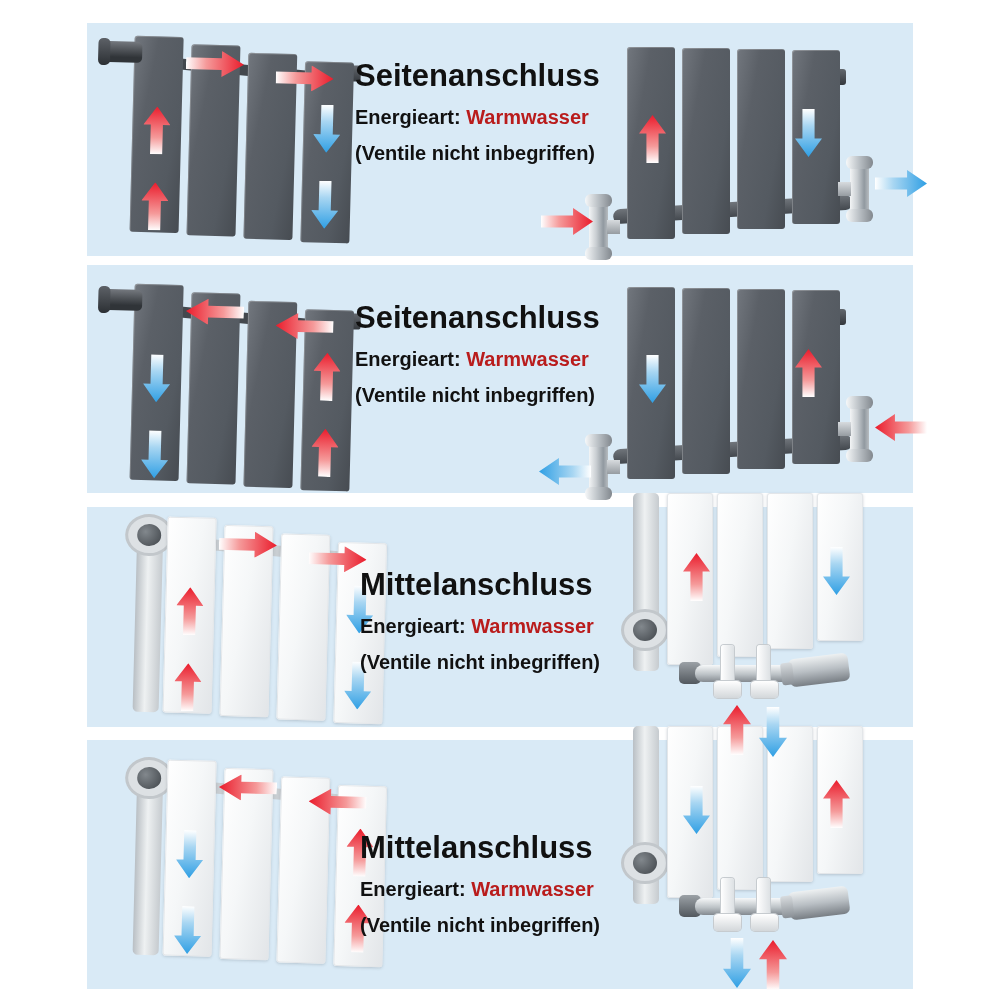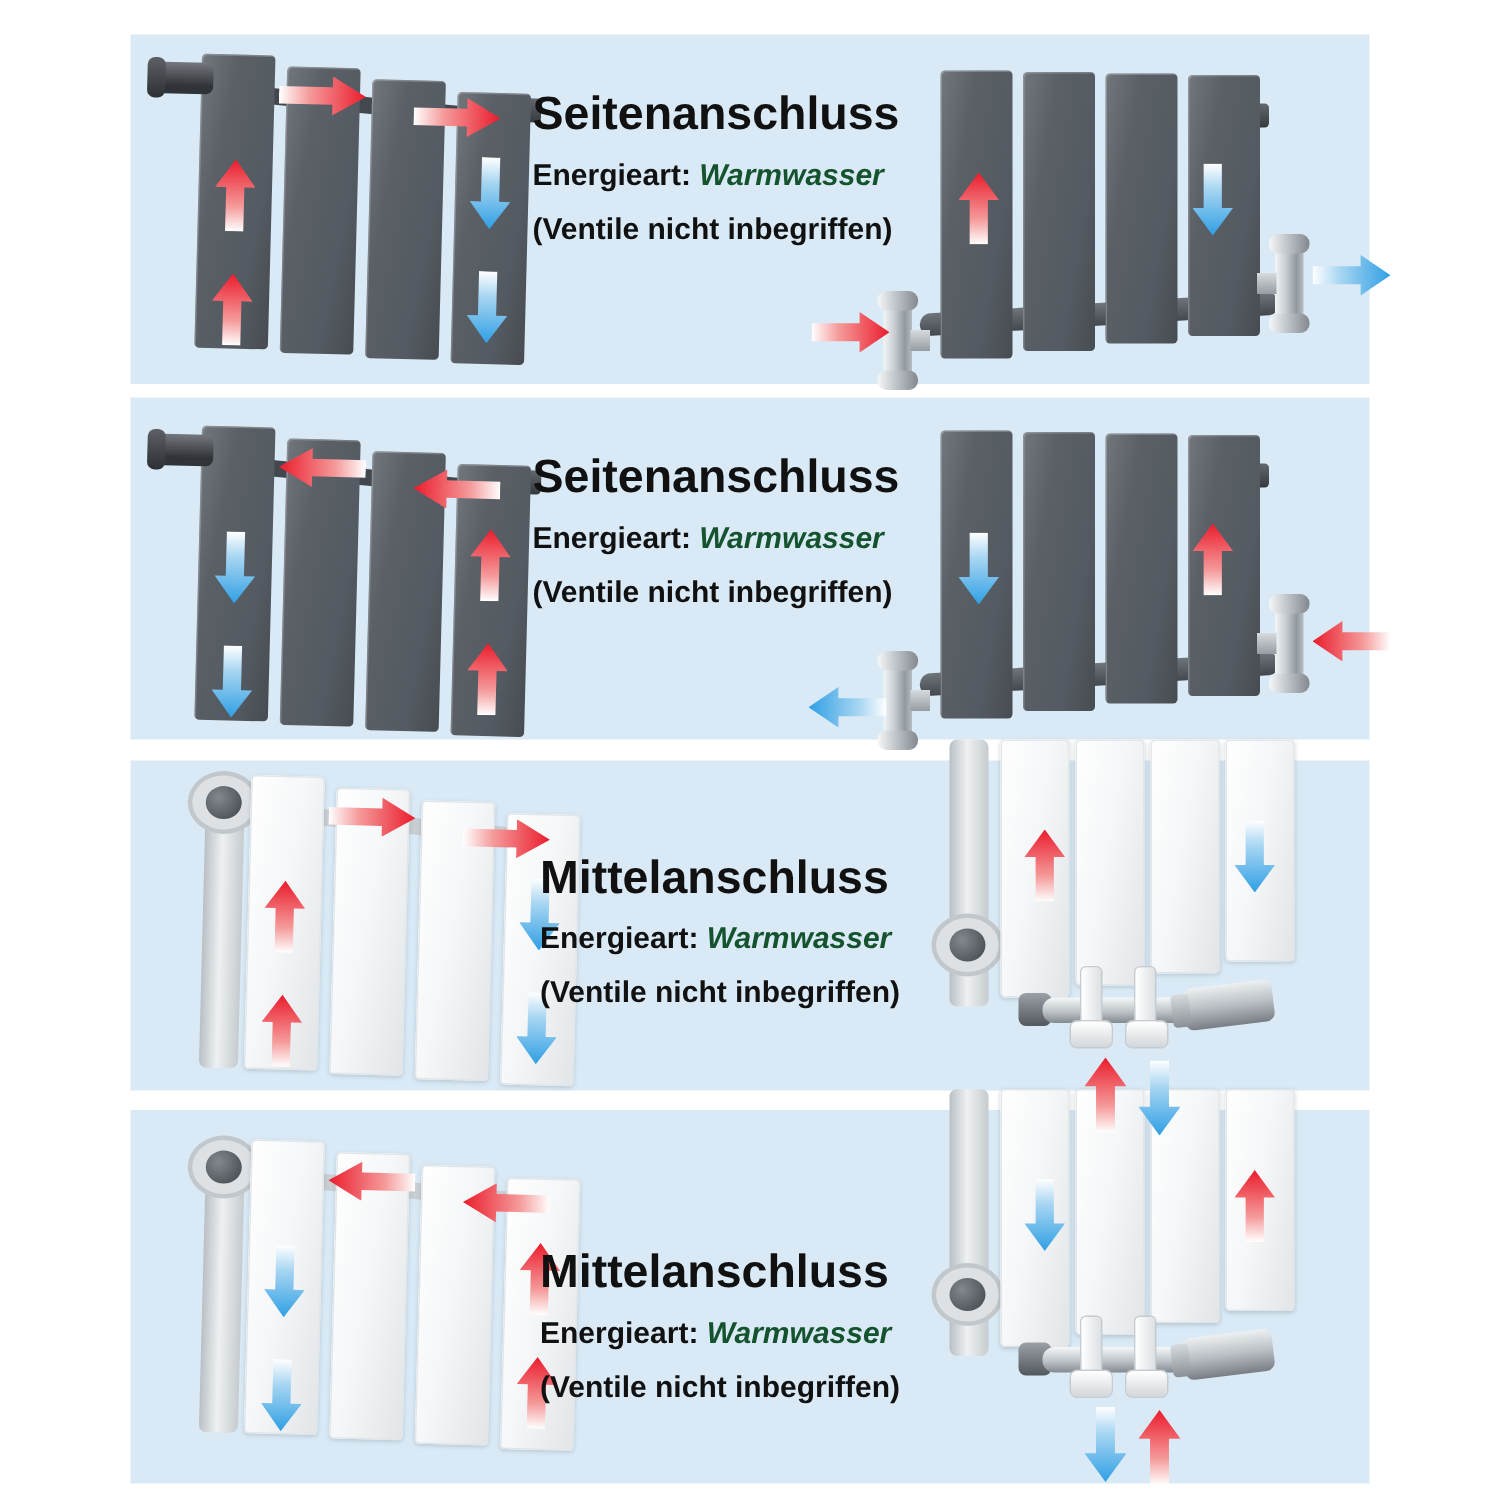--- a/index.html
+++ b/index.html
@@ -13,21 +13,21 @@
   .b3{top:507px;height:220px;}
   .b4{top:740px;height:249px;}
 
   
   .info{position:absolute;width:280px;text-align:left;color:#111;}
   .b1 .info,.b2 .info{left:268px;top:37px;}
   .b3 .info{left:273px;top:62px;}
   .b4 .info{left:273px;top:92px;}
   .ttl{font-size:31px;font-weight:bold;line-height:1.05;}
   .ln{font-size:20px;font-weight:bold;margin-top:13px;white-space:nowrap;}
-  .red{color:#14532d;font-style:italic;}
+  .red{color:#b91c1c;}
 
   
   .ar{position:absolute;z-index:6;}
   .ar svg{display:block;width:100%;height:100%;}
   .ar.down svg{transform:rotate(180deg);}
   .ar.lft svg{transform:scaleX(-1);}
   .av{width:27px;height:48px;}
   .ah{width:58px;height:26px;}
 
   

